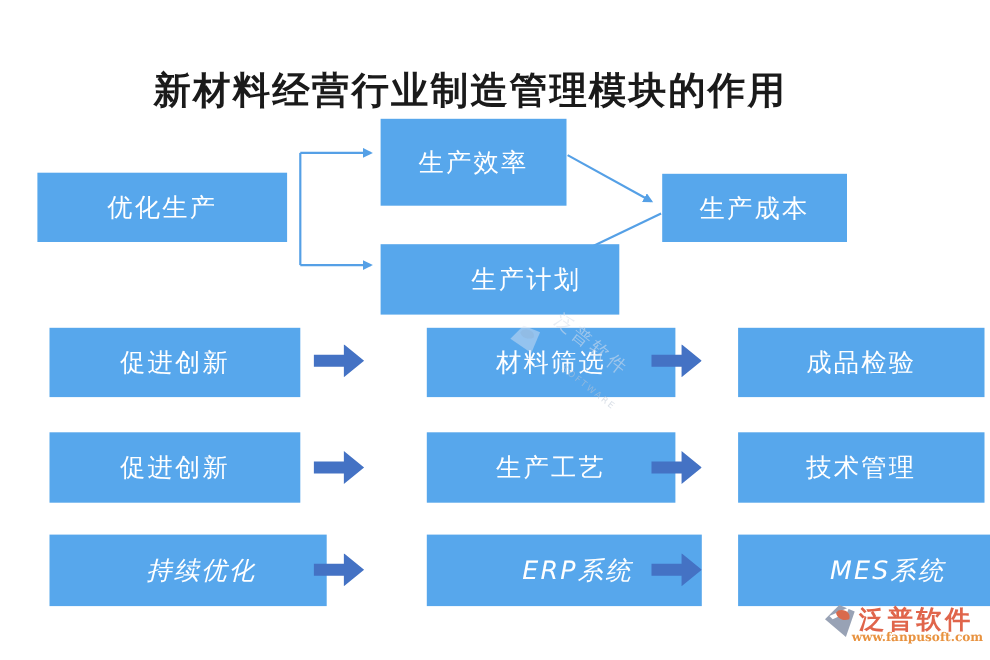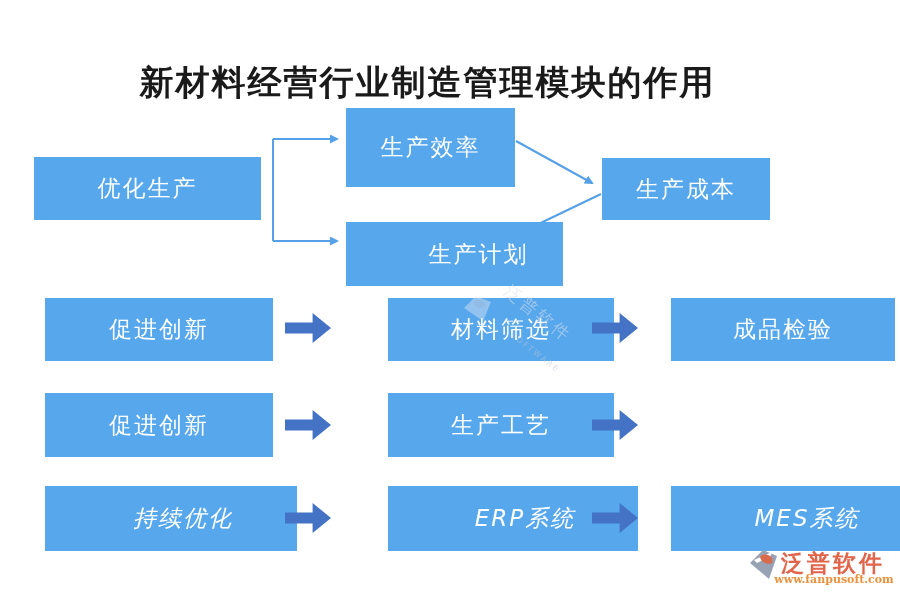--- a/index.html
+++ b/index.html
@@ -102,20 +102,21 @@
   <div class="node c0 r0">促进创新</div>
   <div class="barrow a0 ar0"></div>
   <div class="node c1 r0">材料筛选</div>
   <div class="barrow a1 ar0"></div>
   <div class="node c2 r0">成品检验</div>
 
   <div class="node c0 r1">促进创新</div>
   <div class="barrow a0 ar1"></div>
   <div class="node c1 r1">生产工艺</div>
   <div class="barrow a1 ar1"></div>
+  <div class="node c2 r1">技术管理</div>
 
   <div class="node casual c0 r2">持续优化</div>
   <div class="barrow a0 ar2"></div>
   <div class="node casual c1 r2">ERP系统</div>
   <div class="barrow a1 ar2"></div>
   <div class="node casual c2 r2">MES系统</div>
 
   <div class="wm-glyph">
     <svg width="30" height="26" viewBox="0 0 30 26" xmlns="http://www.w3.org/2000/svg">
       <path d="M14,0 L29,6 L21,25 L2,12 Z" fill="rgba(225,231,242,0.8)"></path>

